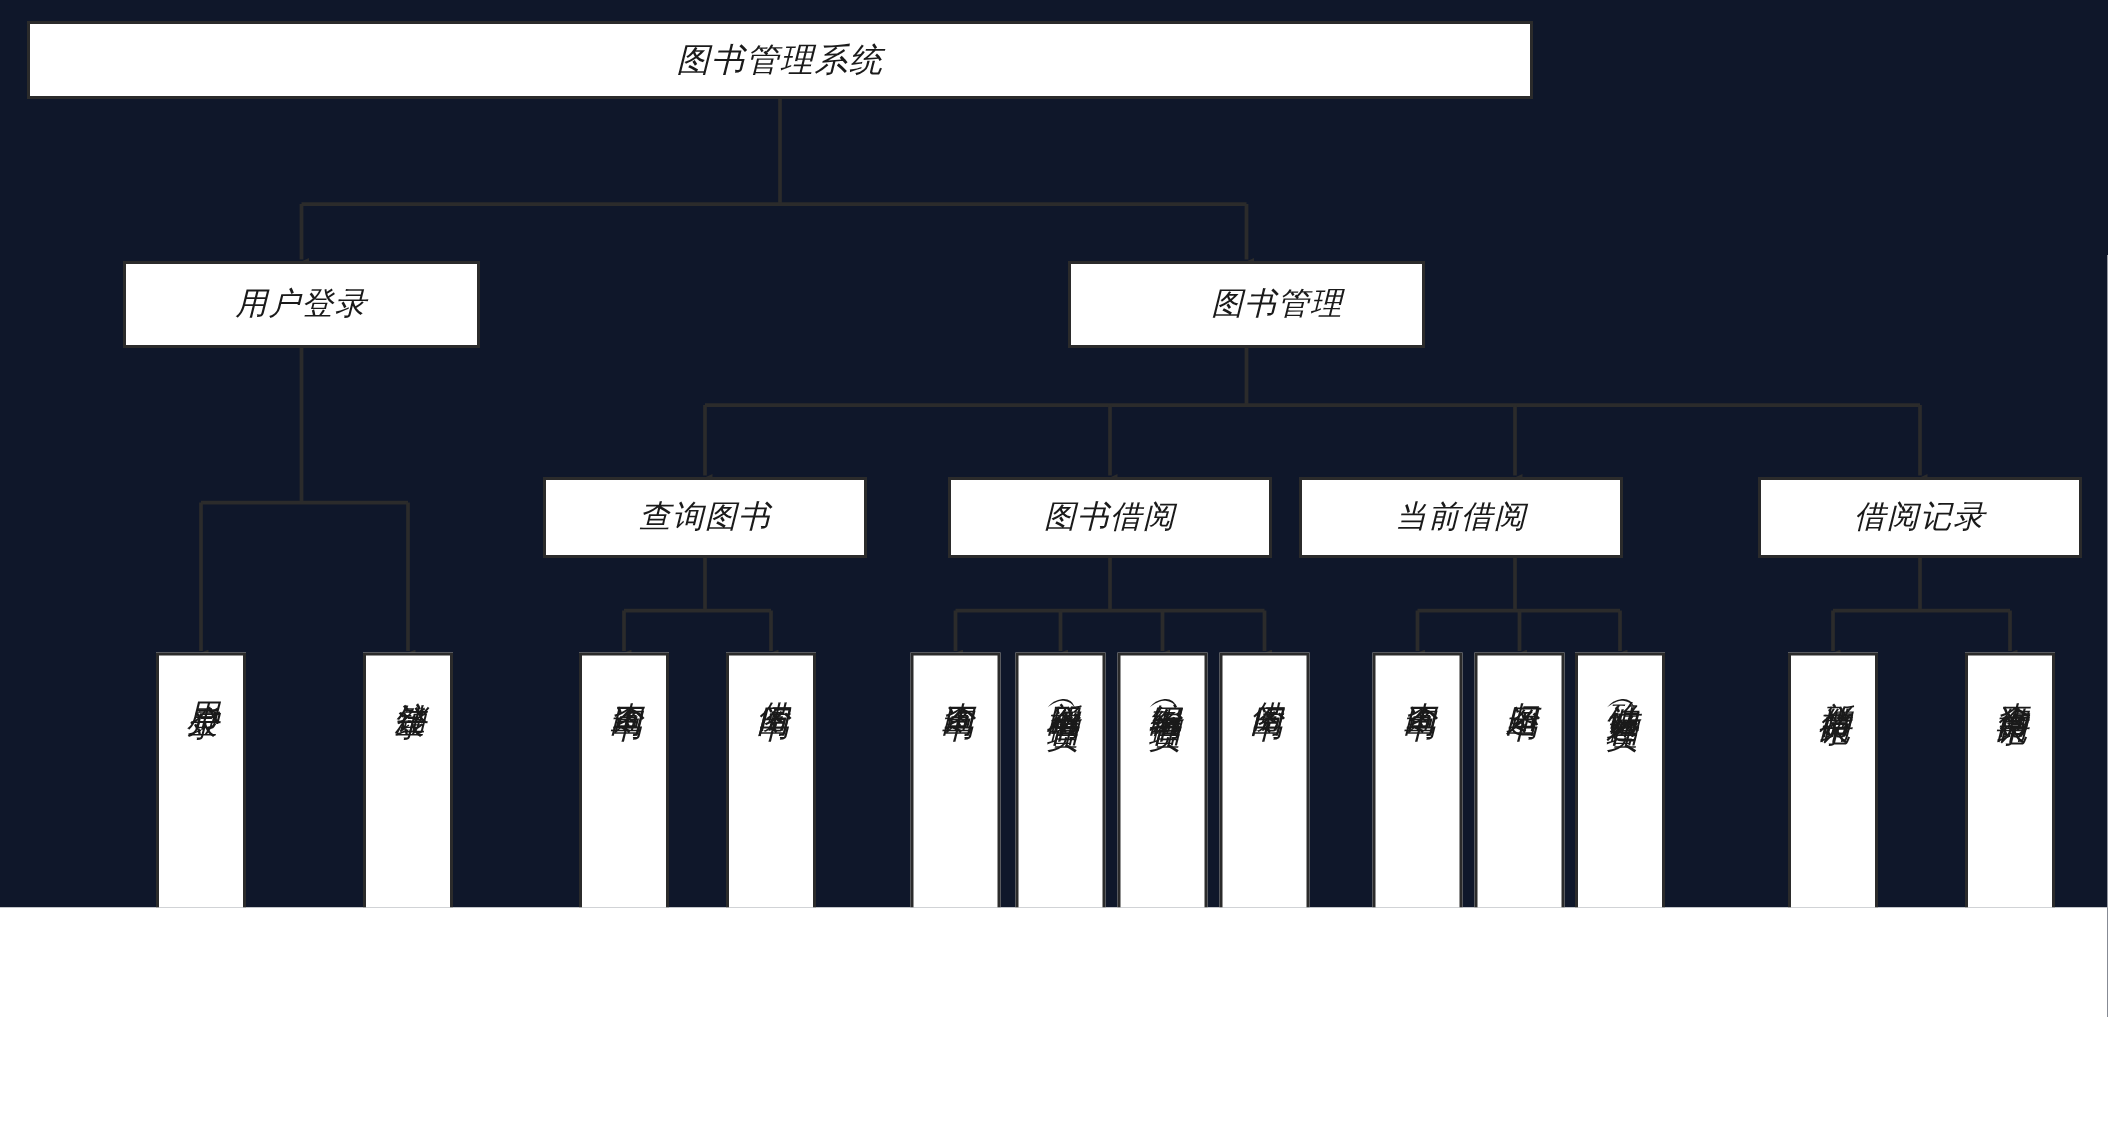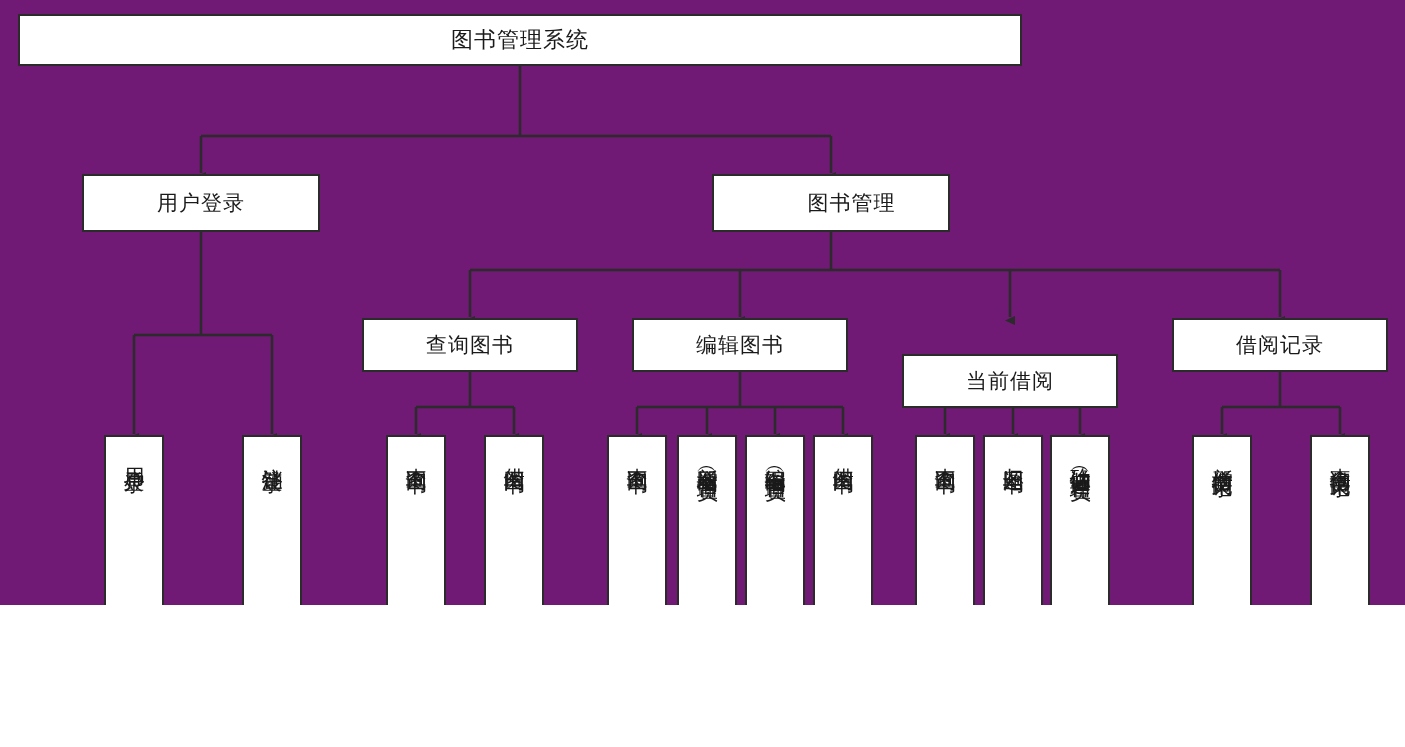--- a/index.html
+++ b/index.html
@@ -7,22 +7,23 @@
     padding: 0;
     background: #ffffff;
   }
   body {
     font-family: "Liberation Sans", "DejaVu Sans", sans-serif;
   }
   #canvas {
     position: relative;
     width: 1405px;
     height: 605px;
-    background: #701a75;
+    background: #0f172a;
     overflow: hidden;
+    font-style: italic;
   }
   #wires {
     position: absolute;
     left: 0;
     top: 0;
     width: 1405px;
     height: 747px;
     pointer-events: none;
   }
   .node {
@@ -118,23 +119,23 @@
       <div class="node horiz" style="left: 82px; top: 174px; width: 238px; height: 58px;">
         <span>用户登录</span>
       </div>
       <div class="node horiz" style="left: 712px; top: 174px; width: 238px; height: 58px; padding-left: 41px;">
         <span>图书管理</span>
       </div>
       <div class="node horiz" style="left: 362px; top: 318px; width: 216px; height: 54px;">
         <span>查询图书</span>
       </div>
       <div class="node horiz" style="left: 632px; top: 318px; width: 216px; height: 54px;">
-        <span>编辑图书</span>
+        <span>图书借阅</span>
       </div>
-      <div class="node horiz" style="left: 902px; top: 318px; width: 216px; height: 54px; margin-top: 36px;">
+      <div class="node horiz" style="left: 866px; top: 318px; width: 216px; height: 54px;">
         <span>当前借阅</span>
       </div>
       <div class="node horiz" style="left: 1172px; top: 318px; width: 216px; height: 54px; justify-content: center;">
         <span>借阅记录</span>
       </div>
       <div class="node vert" style="left: 104px; top: 435px; width: 60px; height: 300px;">
         <span class="vtext">用户登录</span>
       </div>
       <div class="node vert" style="left: 242px; top: 435px; width: 60px; height: 300px;">
         <span class="vtext">注销登录</span>

